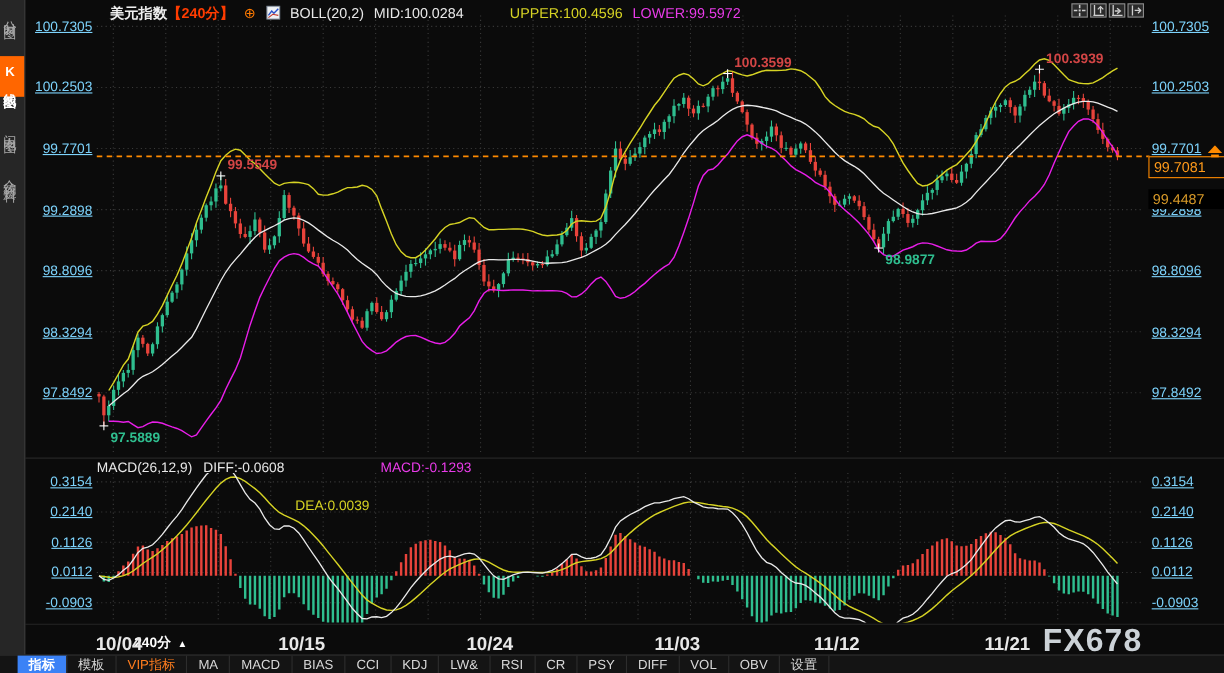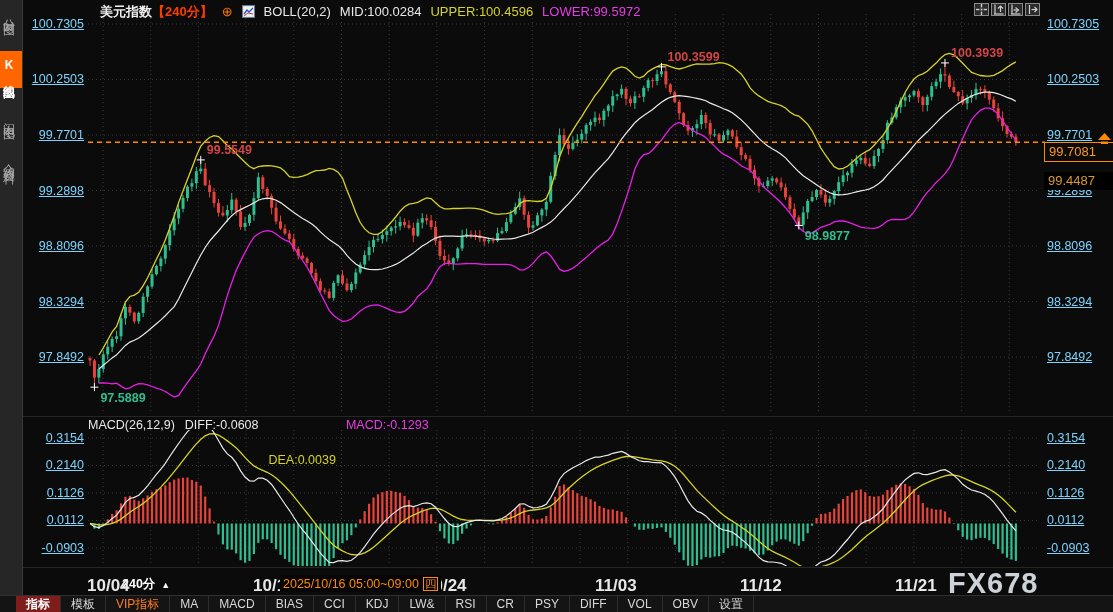--- a/index.html
+++ b/index.html
@@ -11,21 +11,21 @@
            border-right:1px solid #3a3a3a;z-index:6;display:flex;flex-direction:column;align-items:center;}
   .side-tab{writing-mode:vertical-lr;text-orientation:upright;letter-spacing:3px;
             font-size:12px;color:#a9a9a9;padding:7px 0;width:22px;text-align:center;cursor:pointer;}
   .side-tab.active{background:#ff6600;color:#fff;font-weight:bold;}
   .t1{margin-top:2px;} .t2{margin-top:26px;} .t3{margin-top:18px;} .t4{margin-top:18px;}
   
   .hdr{position:absolute;left:100px;top:4px;height:15px;display:flex;align-items:center;gap:9px;
        font-size:13px;color:#e8e8e8;z-index:3;white-space:nowrap;}
   .hdr .sym{font-weight:bold;color:#efefef;}
   .hdr .per{color:#ff3c00;font-weight:bold;}
-  .hdr .up{color:#d6d324;} .hdr .lo{color:#e83be8;}
+  .hdr .up{color:#d6d324;margin-left:33px;} .hdr .lo{color:#e83be8;}
   .plus-ic{color:#ff7a00;font-size:13px;line-height:13px;}
   .tr-icons{position:absolute;right:73px;top:3px;display:flex;gap:2px;z-index:3;}
   .tr-btn{width:15px;height:13px;background:#2b2b2b;border:1px solid #8a8a8a;display:flex;
           align-items:center;justify-content:center;cursor:pointer;box-sizing:border-box;}
   
   .ylab,.ylab-r,.mlab,.mlab-r{position:absolute;font-size:12.5px;color:#7dd3fc;z-index:2;height:14px;line-height:14px;text-decoration:underline;}
   .ylab{left:24px;width:60px;text-align:right;}
   .ylab-r{left:1047px;}
   .mlab{left:24px;width:60px;text-align:right;}
   .mlab-r{left:1047px;}
@@ -49,21 +49,21 @@
         font-size:12.5px;display:flex;align-items:center;gap:4px;padding:0 3px;z-index:4;white-space:nowrap;}
   .ttip .day{border:1px solid #ff8a00;line-height:12px;padding:0 1px;font-size:11.5px;}
   .wmark{position:absolute;left:948px;top:567px;font-size:29px;font-weight:600;color:#ccd2d7;
          letter-spacing:1px;z-index:4;}
   
   .toolbar{position:absolute;left:0;bottom:0;width:1113px;height:17px;background:#141414;
            border-top:1px solid #303030;display:flex;align-items:stretch;padding-left:16px;
            box-sizing:border-box;z-index:6;}
   .tb{display:flex;align-items:center;padding:0 10px;font-size:12px;color:#d8d8d8;
       border-right:1px solid #2d2d2d;cursor:pointer;white-space:nowrap;}
-  .tb.active{background:#7f1d1d;color:#fff;font-weight:bold;}
+  .tb.active{background:#3b82f6;color:#fff;font-weight:bold;}
   .tb.vip{color:#ff7d1e;font-weight:normal;}
   svg#chart-canvas{position:absolute;left:0;top:0;z-index:1;}
 </style>
 </head>
 <body>
 
 <div class="chart-bg"></div>
 <svg id="chart-canvas" width="1113" height="612">
     <defs>
       <clipPath id="mainClip">
@@ -893,24 +893,20 @@
 <span class="mlab-r" style="top:541px">-0.0903</span>
 
 <div class="taxis">
   <span class="period"><span>240分</span><span class="tri">▲</span></span>
   <span class="xlab" style="left:87px">10/04</span>
   <span class="xlab" style="left:253px">10/15</span>
   <span class="xlab" style="left:424px">10/24</span>
   <span class="xlab" style="left:595px">11/03</span>
   <span class="xlab" style="left:740px">11/12</span>
   <span class="xlab" style="left:895px">11/21</span>
-  <span class="ttip">
-    <span>2025/10/16 05:00~09:00</span>
-      <span class="day">四</span>
-  </span>
 </div>
 <div class="wmark">FX678</div>
 
 <div class="toolbar">
   <div class="tb active">指标</div>
   <div class="tb">模板</div>
   <div class="tb vip">VIP指标</div>
   <div class="tb">MA</div>
   <div class="tb">MACD</div>
   <div class="tb">BIAS</div>

